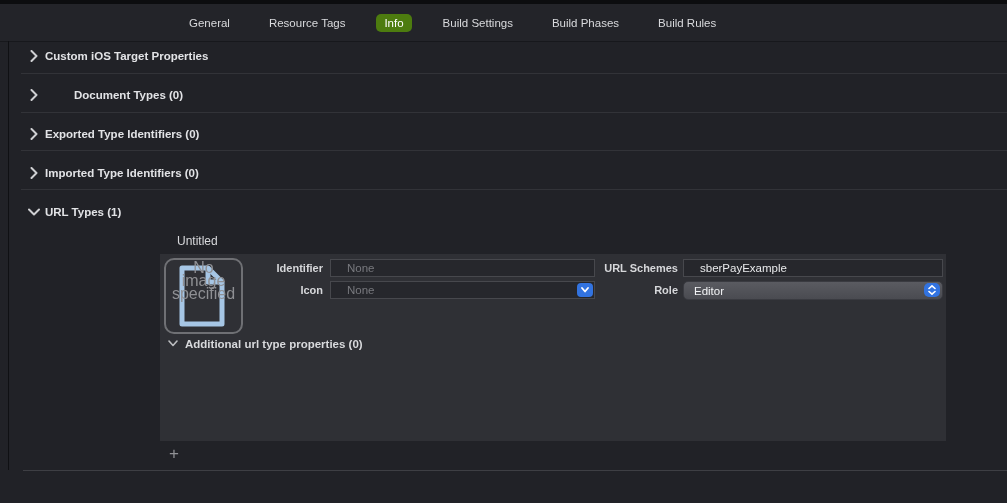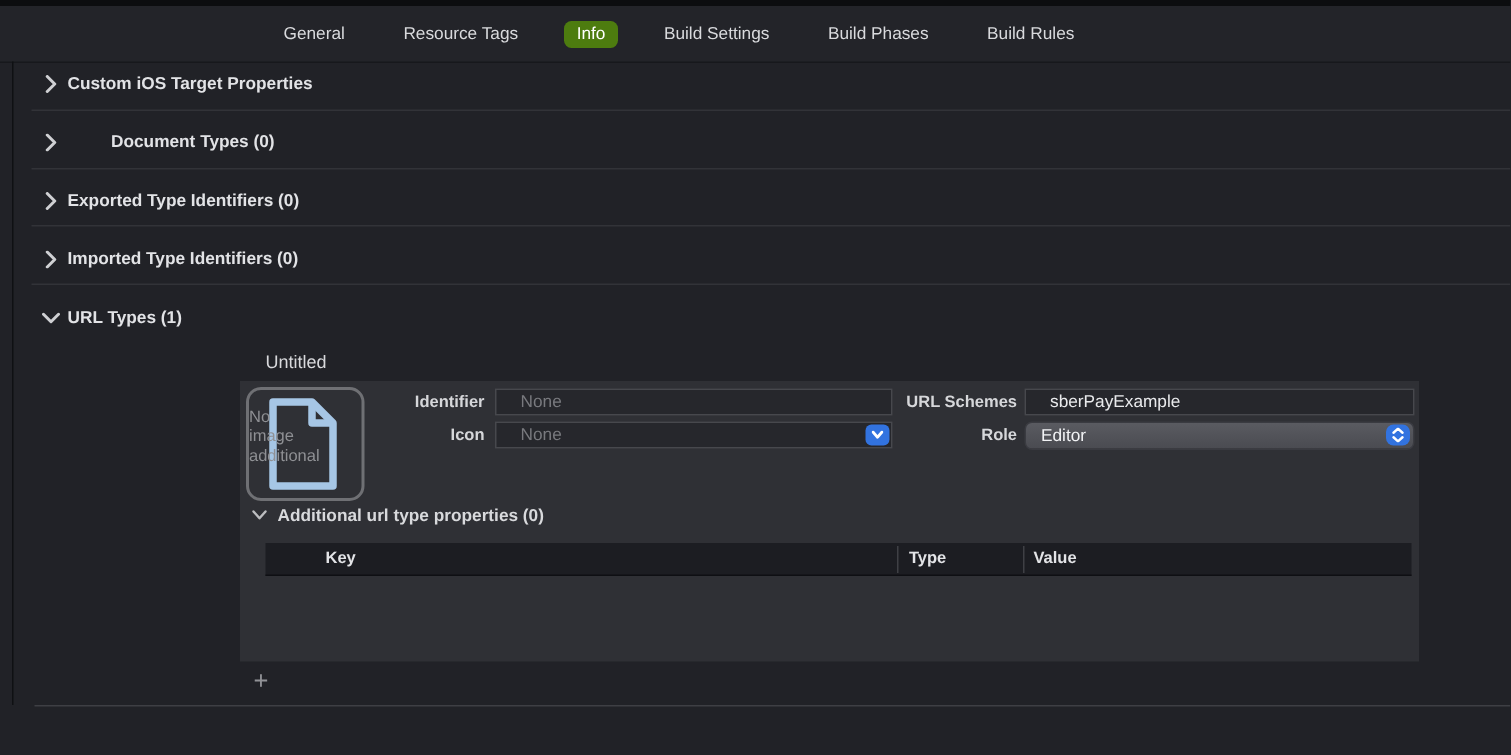--- a/index.html
+++ b/index.html
@@ -27,22 +27,22 @@
   .chev svg{display:block;}
   .divider{height:1px;background:#323338;}
 
   
   .untitled{color:#d8d9dc;font-size:12px;}
   .card{left:160px;top:254px;width:786px;height:187px;background:#2f3035;}
 
   .img-well{left:164px;top:258px;width:75px;height:72px;border:2px solid #6f7074;border-radius:10px;}
   .img-well svg{position:absolute;left:10px;top:5px;}
   .img-well .no-img-text{
-    position:absolute;left:0;top:12px;width:100%;
-    color:#8f9094;font-size:11px;line-height:13px;
+    position:absolute;left:0;top:1px;width:100%;
+    text-align:center;color:#8f9094;font-size:16px;line-height:13px;
   }
 
   .fld-label{color:#d6d7da;font-size:11px;font-weight:bold;text-align:right;white-space:nowrap;}
   .field{
     background:#26272c;border:1px solid #47484d;box-sizing:border-box;
     height:18px;font-size:11.5px;display:flex;align-items:center;padding:0 16px;
     color:#e9eaec;
   }
   .field .placeholder{color:#78797e;}
   .mini-btn{
@@ -137,21 +137,21 @@
 <div class="abs card"></div>
 
 <div class="abs img-well">
   <svg width="52" height="62" viewBox="0 0 52 62">
     <path d="M6 3 L32 3 L46 17 L46 59 L6 59 Z" fill="none" stroke="#a6c6e5" stroke-width="5" stroke-linejoin="round"></path>
     <path d="M32 3 L32 17 L46 17" fill="none" stroke="#a6c6e5" stroke-width="5" stroke-linejoin="round"></path>
   </svg>
   <div class="no-img-text">
     <div>No</div>
     <div>image</div>
-    <div>additional</div>
+    <div>specified</div>
   </div>
 </div>
 
 <div class="abs fld-label" style="left:223px;top:262px;width:100px;">Identifier</div>
 <div class="abs field" style="left:330px;top:259px;width:265px;">
   <span class="placeholder">None</span>
 </div>
 
 <div class="abs fld-label" style="left:223px;top:284px;width:100px;">Icon</div>
 <div class="abs field" style="left:330px;top:281px;width:265px;">
@@ -180,24 +180,17 @@
 </div>
 
 <div class="abs chev" style="left:168px;top:340px;">
   <svg width="10" height="7" viewBox="0 0 10 7">
       <path d="M1 1 L5 5.5 L9 1" stroke="#bcbdc0" stroke-width="1.6" fill="none" stroke-linecap="round" stroke-linejoin="round"></path>
     </svg>
 </div>
 <div class="abs addl-label" style="left:185px;top:338px;">Additional url type properties (0)</div>
 
 <div class="abs ptable">
-  <div class="thead">
-    <div class="th" style="left:40px;">Key</div>
-    <div class="col-sep" style="left:421px;"></div>
-    <div class="th" style="left:429px;">Type</div>
-    <div class="col-sep" style="left:505px;"></div>
-    <div class="th" style="left:512px;">Value</div>
-  </div>
 </div>
 
 <div class="abs plus-btn">+</div>
 
 <div class="abs bottom-divider"></div>
 
 </body></html>

